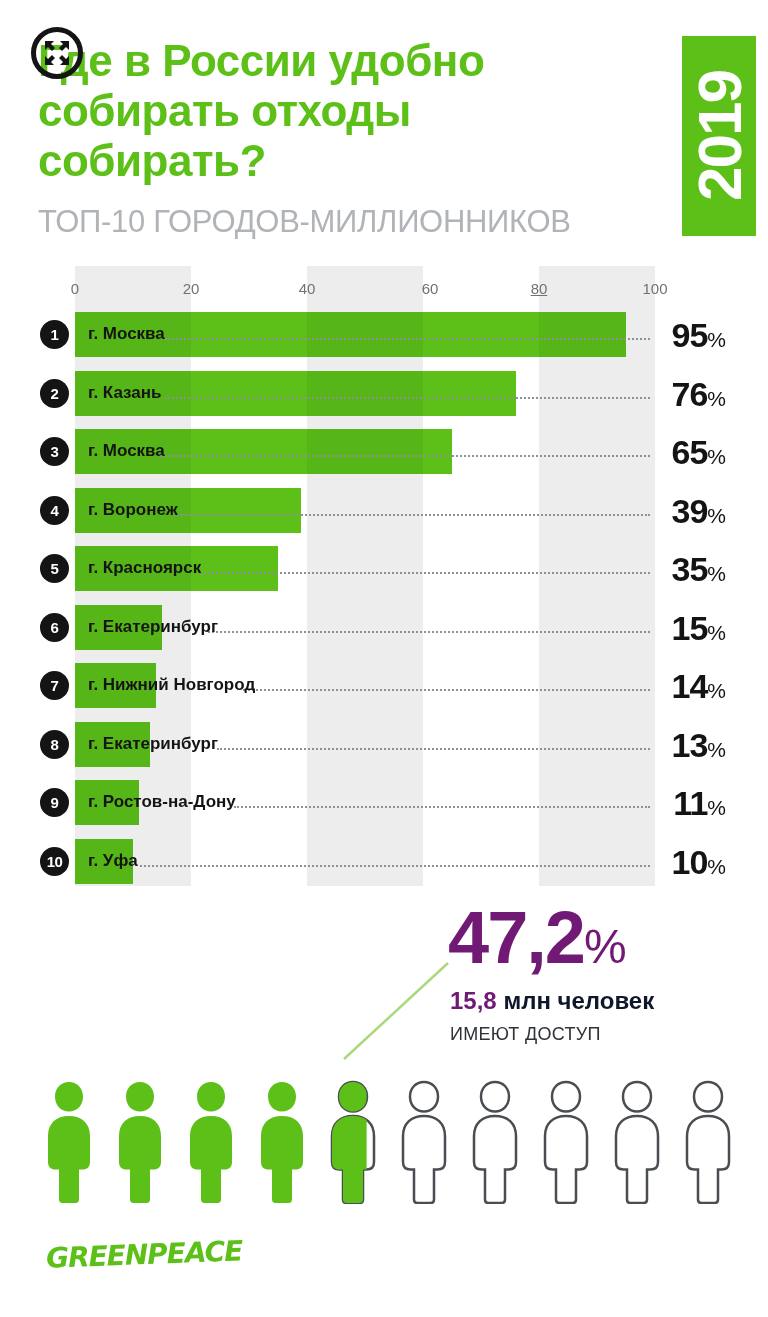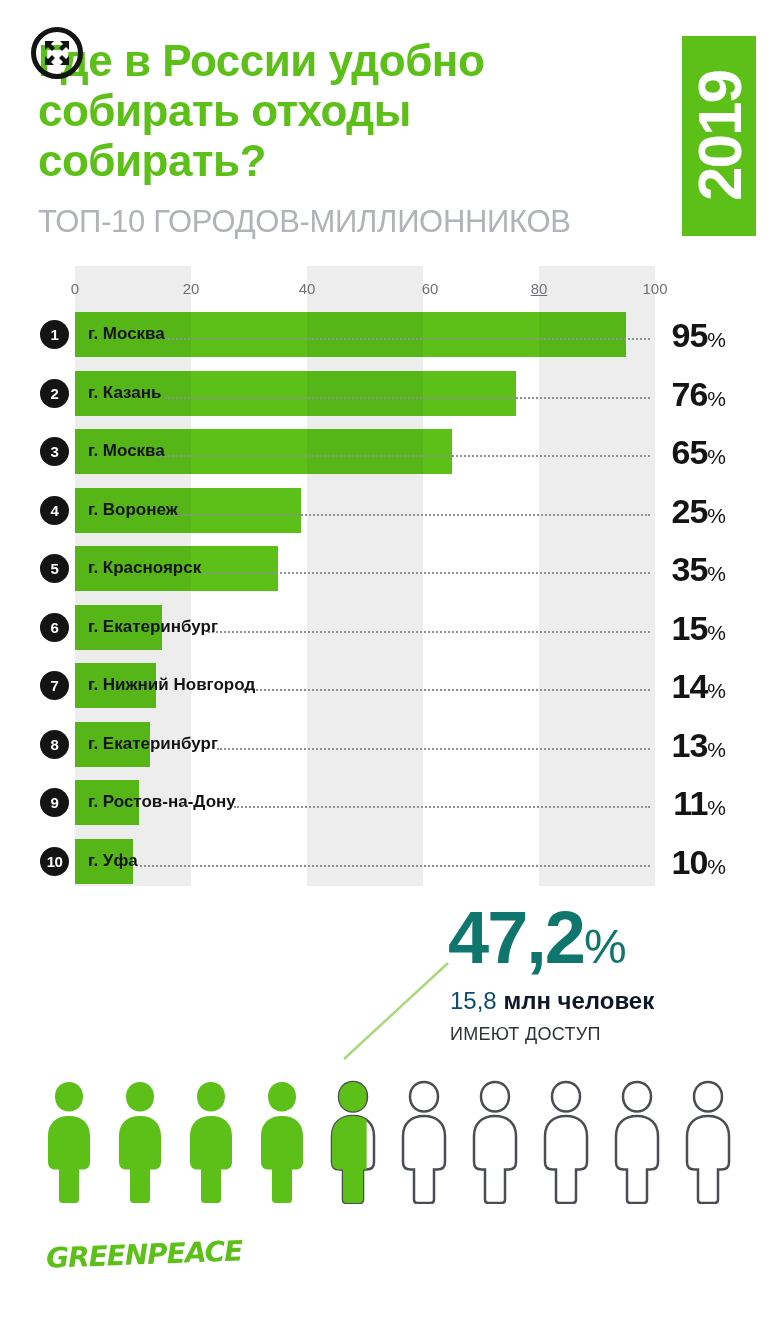--- a/index.html
+++ b/index.html
@@ -203,39 +203,39 @@
     position: absolute;
     left: 0;
     top: 895px;
     width: 768px;
     height: 180px;
   }
   .stat-big {
     position: absolute;
     left: 448px;
     top: 0px;
-    color: #0f766e;
+    color: #701a75;
     font-size: 74px;
     font-weight: bold;
     letter-spacing: -2px;
     white-space: nowrap;
   }
   .stat-big .pct {
     font-size: 48px;
     font-weight: normal;
     letter-spacing: -1px;
   }
   .stat-mid {
     position: absolute;
     left: 450px;
     top: 92px;
     font-size: 24px;
     white-space: nowrap;
   }
-  .stat-mid .num { color: #0c4a6e; font-weight: normal; text-align: right; }
+  .stat-mid .num { color: #701a75; font-weight: bold; text-align: right; }
   .stat-mid .unit { color: #0f172a; font-weight: bold; }
   .stat-sub {
     position: absolute;
     left: 450px;
     top: 128px;
     color: #2e3236;
     font-size: 18px;
     line-height: 22px;
     letter-spacing: 0.3px;
     white-space: nowrap;
@@ -358,21 +358,21 @@
           <div class="city">г. Москва</div>
           <div class="value"><span>65</span><span class="pct">%</span></div>
         </div>
         <div class="row">
           <div class="badge">4</div>
           <div class="bar" style="width: 226.2px; background: rgb(92, 192, 25);">
             <div class="bar-shade" style="left: 0px; width: 116px;"></div>
           </div>
           <div class="leader" style="left: 174px;"></div>
           <div class="city">г. Воронеж</div>
-          <div class="value"><span>25</span><span class="pct">%</span></div>
+          <div class="value"><span>39</span><span class="pct">%</span></div>
         </div>
         <div class="row">
           <div class="badge">5</div>
           <div class="bar" style="width: 203px; background: rgb(92, 192, 25);">
             <div class="bar-shade" style="left: 0px; width: 116px;"></div>
           </div>
           <div class="leader" style="left: 199.8px;"></div>
           <div class="city">г. Красноярск</div>
           <div class="value"><span>35</span><span class="pct">%</span></div>
         </div>

